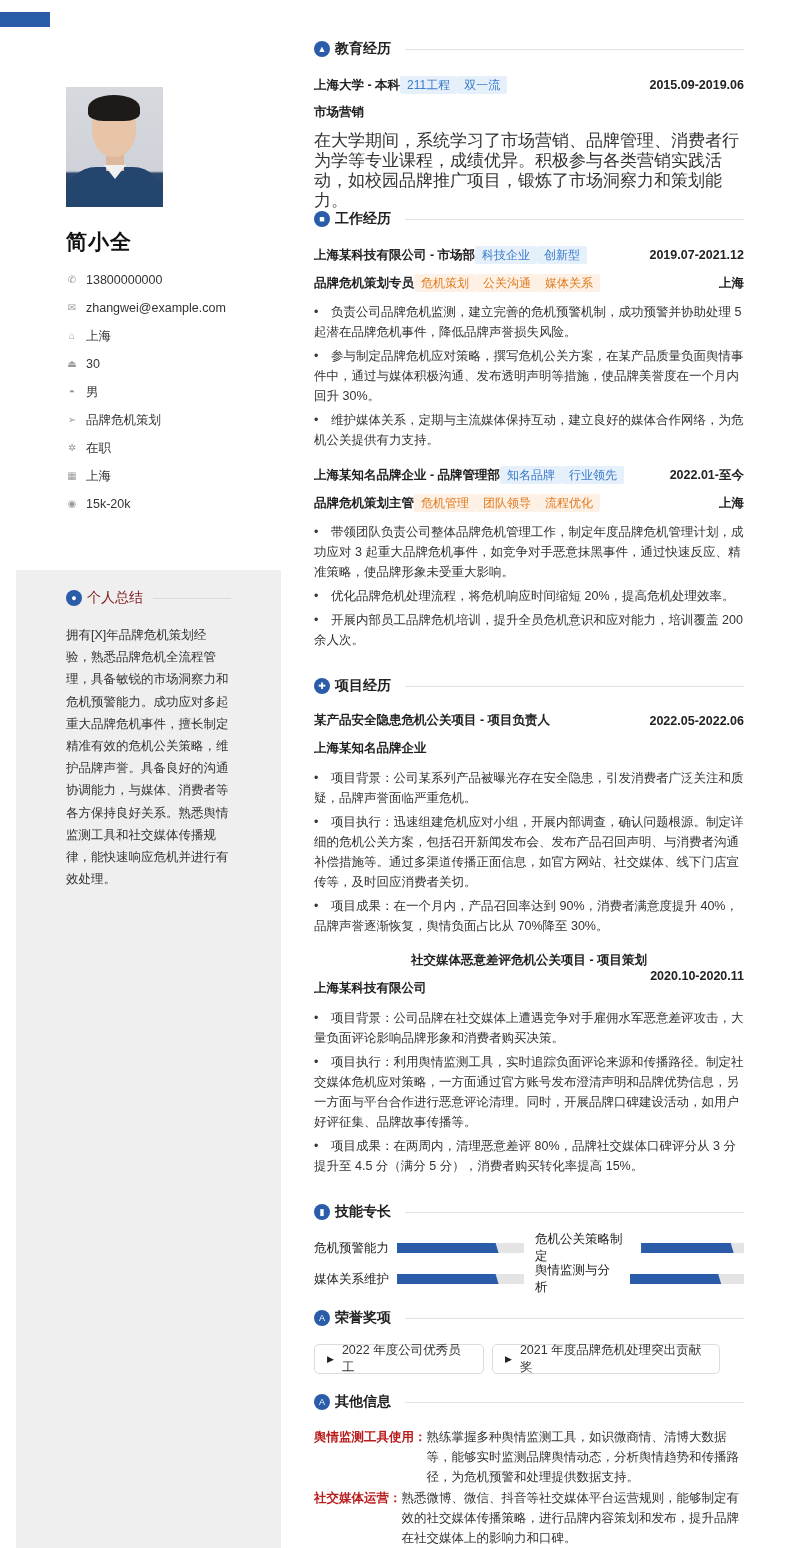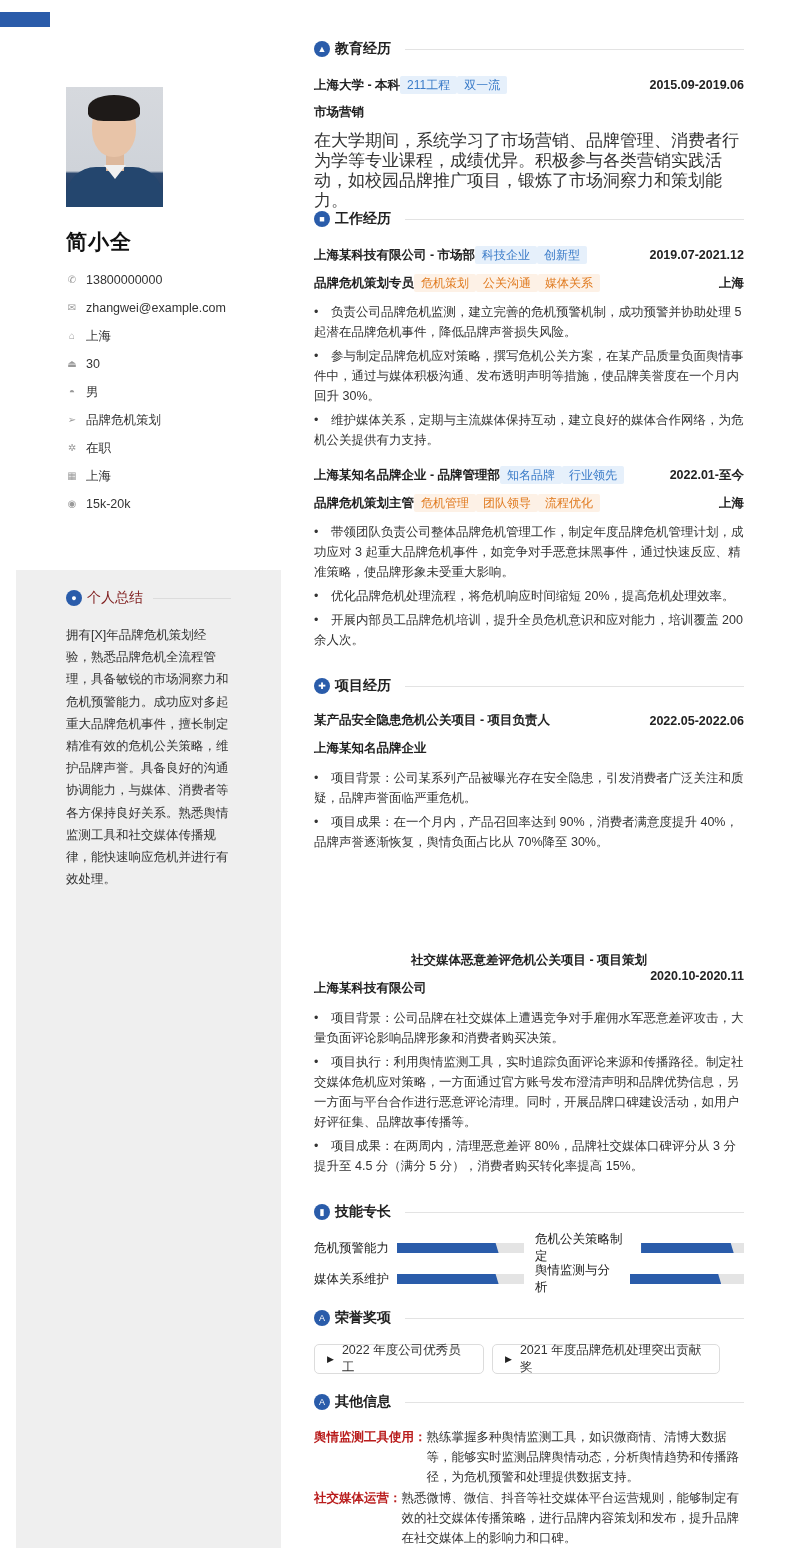--- a/index.html
+++ b/index.html
@@ -191,20 +191,21 @@
 
   <div class="row" style="top:712px;">
     <span class="bold">某产品安全隐患危机公关项目 - 项目负责人</span>
     <span class="right">2022.05-2022.06</span>
   </div>
   <div class="row" style="top:740px;">
     <span class="bold">上海某知名品牌企业</span>
   </div>
   <ul class="bullets" style="top:768px;">
     <li>项目背景：公司某系列产品被曝光存在安全隐患，引发消费者广泛关注和质疑，品牌声誉面临严重危机。</li>
+    <li>项目执行：迅速组建危机应对小组，开展内部调查，确认问题根源。制定详细的危机公关方案，包括召开新闻发布会、发布产品召回声明、与消费者沟通补偿措施等。通过多渠道传播正面信息，如官方网站、社交媒体、线下门店宣传等，及时回应消费者关切。</li>
     <li>项目成果：在一个月内，产品召回率达到 90%，消费者满意度提升 40%，品牌声誉逐渐恢复，舆情负面占比从 70%降至 30%。</li>
   </ul>
 
   <div class="row" style="top:952px;flex-direction:column;">
     <span class="bold">社交媒体恶意差评危机公关项目 - 项目策划</span>
     <span class="right">2020.10-2020.11</span>
   </div>
   <div class="row" style="top:980px;">
     <span class="bold">上海某科技有限公司</span>
   </div>

